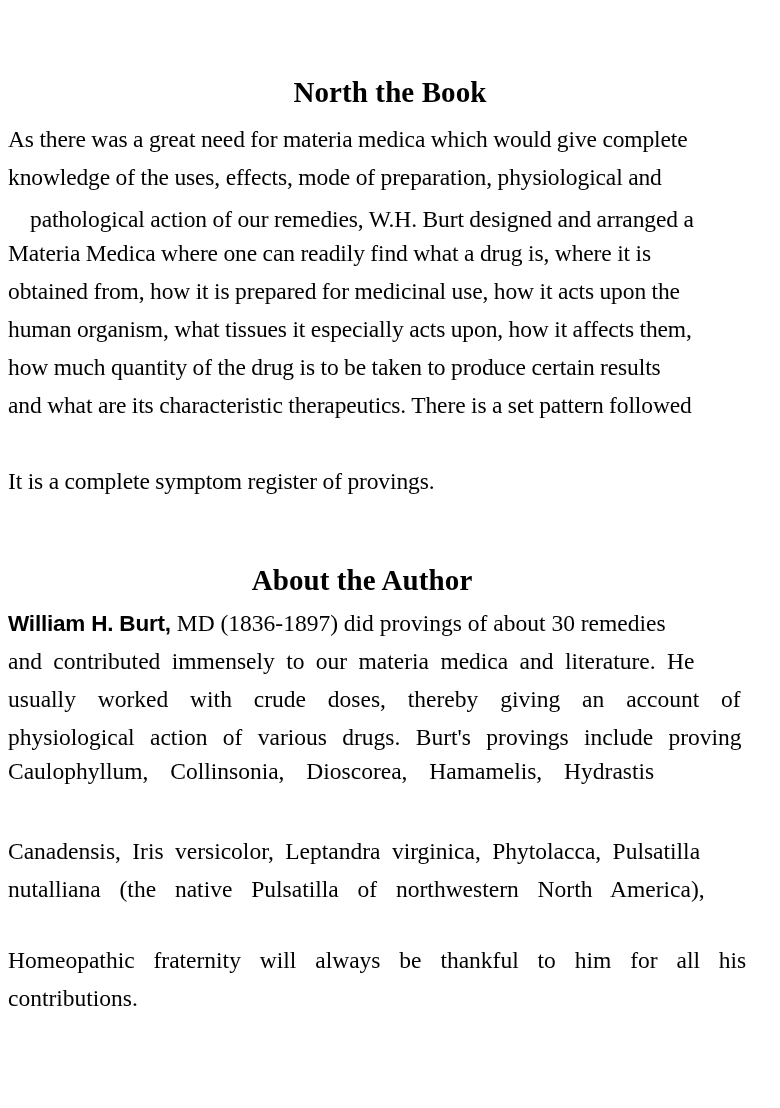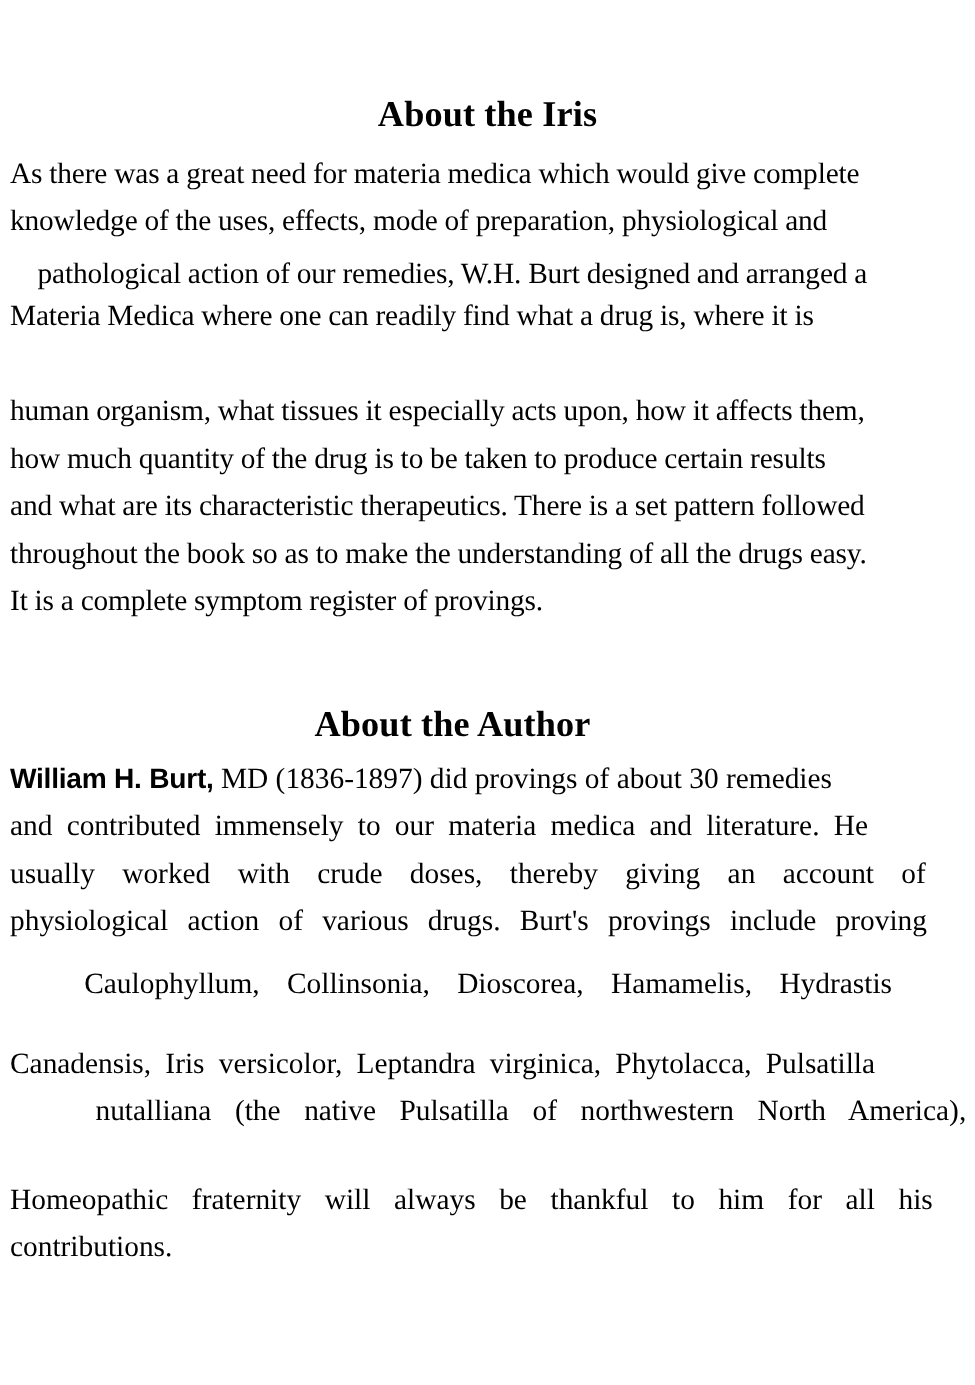--- a/index.html
+++ b/index.html
@@ -63,42 +63,42 @@
     font-family: "Liberation Serif", "DejaVu Serif", serif;
     font-weight: normal;
     word-spacing: 0;
   }
 </style>
 </head>
 <body>
 
 <div class="page">
 
-  <div class="section-heading" style="position:absolute; left:0; top:78px; width:780px;">About the Iris</div>
+  <div class="section-heading" style="position:absolute; left:0; top:78px; width:780px;">North the Book</div>
 
   <div class="ln tight" style="top:124px;">As there was a great need for materia medica which would give complete</div>
   <div class="ln tight" style="top:162px;">knowledge of the uses, effects, mode of preparation, physiological and</div>
   <div class="ln tight" style="top:204px;margin-left:22px;">pathological action of our remedies, W.H. Burt designed and arranged a</div>
   <div class="ln tight" style="top:238px;">Materia Medica where one can readily find what a drug is, where it is</div>
+  <div class="ln tight" style="top:276px;">obtained from, how it is prepared for medicinal use, how it acts upon the</div>
   <div class="ln tight" style="top:314px;">human organism, what tissues it especially acts upon, how it affects them,</div>
   <div class="ln tight" style="top:352px;">how much quantity of the drug is to be taken to produce certain results</div>
   <div class="ln tight" style="top:390px;">and what are its characteristic therapeutics. There is a set pattern followed</div>
-  <div class="ln tight" style="top:428px;">throughout the book so as to make the understanding of all the drugs easy.</div>
   <div class="ln tight" style="top:466px;">It is a complete symptom register of provings.</div>
 
   <div class="section-heading" style="position:absolute; left:0; top:566px; width:724px;">About the Author</div>
 
   <div class="ln" style="top:608px;">
     <span class="author-name">William H. Burt,</span><span class="md-part">&nbsp;<span>MD (1836-1897)</span> <span>did provings of about 30 remedies</span></span>
   </div>
 
   <div class="ln loose-2" style="top:646px;">and contributed immensely to our materia medica and literature. He</div>
   <div class="ln loose-5" style="top:684px;">usually worked with crude doses, thereby giving an account of</div>
   <div class="ln loose-3" style="top:722px;">physiological action of various drugs. Burt's provings include proving</div>
-  <div class="ln loose-5" style="top:772px;text-align:center;">Caulophyllum, Collinsonia, Dioscorea, Hamamelis, Hydrastis</div>
+  <div class="ln loose-5" style="top:756px;">Caulophyllum, Collinsonia, Dioscorea, Hamamelis, Hydrastis</div>
   <div class="ln loose-2" style="top:836px;">Canadensis, Iris versicolor, Leptandra virginica, Phytolacca, Pulsatilla</div>
-  <div class="ln loose-4" style="top:874px;text-align:right;">nutalliana (the native Pulsatilla of northwestern North America),</div>
+  <div class="ln loose-4" style="top:874px;">nutalliana (the native Pulsatilla of northwestern North America),</div>
 
 
   <div class="ln loose-4" style="top:945px;">Homeopathic fraternity will always be thankful to him for all his</div>
   <div class="ln" style="top:983px;">contributions.</div>
 
 </div>
 
 </body></html>

